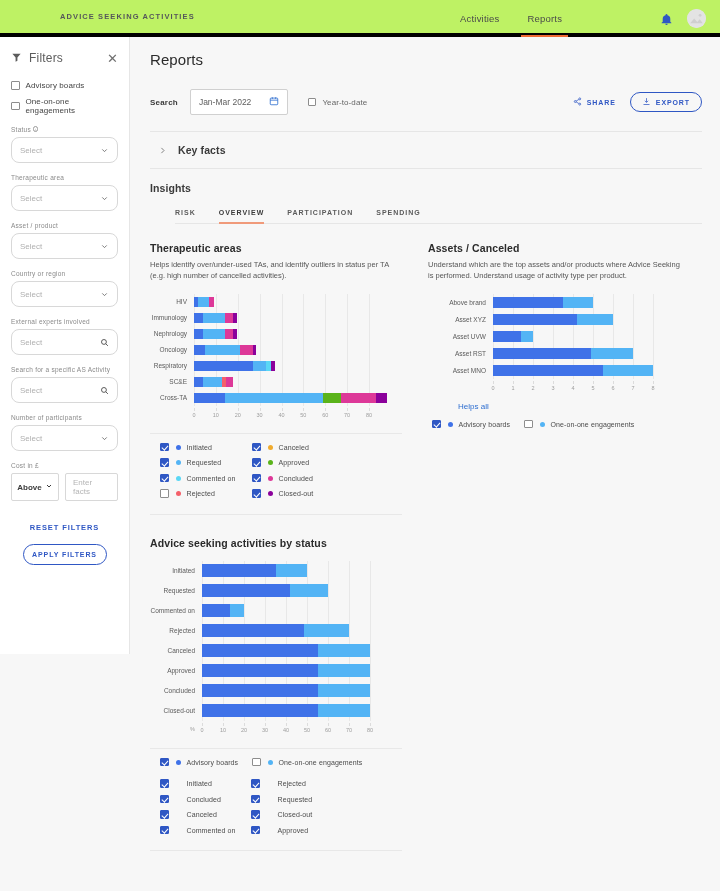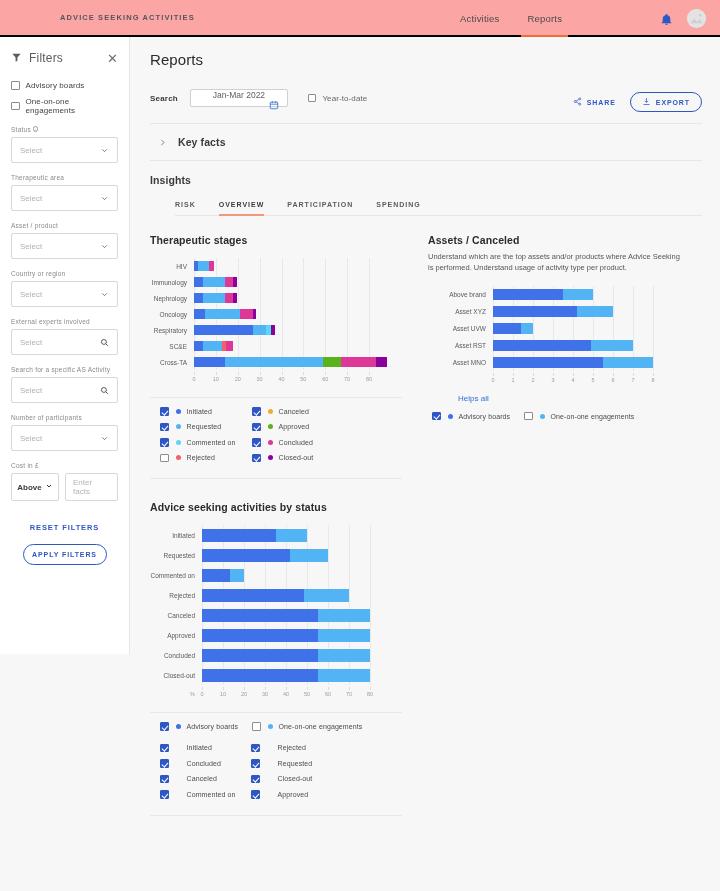--- a/index.html
+++ b/index.html
@@ -7,22 +7,22 @@
     width: 720px; height: 891px;
     font-family: "Liberation Sans", sans-serif;
     background: #f7f7f7;
     color: #2b2b2b;
     overflow: hidden;
   }
   .app { width: 720px; height: 891px; position: relative; background: #f7f7f7; }
 
   
   .topbar {
-    height: 37px; background: #fca5a5; display: flex; align-items: center;
-    border-bottom: 2px solid #000000; position: relative;
+    height: 37px; background: #bef264; display: flex; align-items: center;
+    border-bottom: 4px solid #000000; position: relative;
   }
   .brand {
     font-size: 7.5px; letter-spacing: 1.1px; font-weight: 700;
     color: #55565a; margin-left: 60px;
   }
   .topnav { position: absolute; left: 460px; top: 0; height: 37px; display: flex; gap: 28px; align-items: center; }
   .topnav .nav-item {
     font-size: 9.5px; color: #4a4a4a; height: 37px; display: flex; align-items: center;
     position: relative; cursor: pointer; letter-spacing: .2px;
   }
@@ -54,21 +54,21 @@
   .cb.on::after {
     content: ""; position: absolute; left: 2.4px; top: .6px; width: 2.6px; height: 5px;
     border: solid #fff; border-width: 0 1.3px 1.3px 0; transform: rotate(42deg);
   }
   .cb-label { font-size: 8px; color: #444; margin-left: 6px; letter-spacing: .1px; }
   .fgroup { margin-top: 11px; }
   .flabel { font-size: 6.5px; color: #8a8a8a; letter-spacing: .25px; margin-bottom: 4px; }
   .finfo { display: inline-block; width: 5.5px; height: 5.5px; border: .7px solid #9b9b9b; border-radius: 50%;
            font-size: 4px; line-height: 5px; text-align: center; color: #9b9b9b; vertical-align: 1px; margin-left: 2px; }
   .fselect {
-    height: 26px; border: 1px solid #d8d8d8; background: #fff; border-radius: 2px;
+    height: 26px; border: 1px solid #d8d8d8; background: #fff; border-radius: 8px;
     display: flex; align-items: center; padding: 8px 8px; cursor: pointer;
   }
   .fselect span.ph { font-size: 8px; color: #b0b0b0; }
   .chev { margin-left: auto; }
   .mag { margin-left: auto; }
   .cost-row { display: flex; gap: 6px; }
   .cost-above {
     width: 48px; height: 28px; border: 1px solid #d8d8d8; background: #fff; border-radius: 2px;
     display: flex; align-items: center; justify-content: center; gap: 3px; cursor: pointer;
   }
@@ -93,22 +93,22 @@
   .page-title { font-size: 15px; color: #2b2b2b; font-weight: 400; letter-spacing: .1px; }
   .main-actions { position: absolute; right: 18px; top: 55px; display: flex; align-items: center; gap: 14px; }
   .share-btn { display: flex; align-items: center; gap: 5px; font-size: 7px; letter-spacing: .9px; font-weight: 700; color: #2f57c4; cursor: pointer; }
   .export-btn {
     display: flex; align-items: center; gap: 5px; border: 1px solid #2f57c4; border-radius: 11px;
     height: 20px; padding: 0 11px; font-size: 7px; letter-spacing: .9px; font-weight: 700; color: #2f57c4; cursor: pointer;
   }
   .period-row { display: flex; align-items: center; margin-top: 21px; }
   .period-label { font-size: 8px; font-weight: 700; color: #3a3a3a; letter-spacing: .2px; }
   .period-field {
-    margin-left: 12px; width: 98px; height: 18px; border: 1px solid #d0d0d0; background: #fff; border-radius: 2px;
-    display: flex; align-items: center; padding: 0 8px; cursor: pointer; flex-direction: column;
+    margin-left: 12px; width: 98px; height: 26px; border: 1px solid #d0d0d0; background: #fff; border-radius: 2px;
+    display: flex; align-items: center; padding: 0 8px; cursor: pointer;
   }
   .period-field span { font-size: 8.5px; color: #606060; }
   .ytd { display: flex; align-items: center; margin-left: 20px; }
   .ytd .cb-label { font-size: 8px; color: #666; }
   .divider { height: 1px; background: #e6e6e6; margin-top: 16px; }
   .keyfacts { display: flex; align-items: center; gap: 11px; padding: 9px 0 9px 8px; cursor: pointer; }
   .keyfacts-title { font-size: 10.5px; font-weight: 700; color: #3a3a3a; letter-spacing: .1px; }
   .insights-title { font-size: 10.5px; font-weight: 700; color: #3a3a3a; margin-top: 13px; letter-spacing: .1px; }
   .tabs { display: flex; gap: 23px; margin: 15px 0 0 25px; border-bottom: 1px solid #e6e6e6; }
   .tab {
@@ -341,21 +341,22 @@
       <div class="tab active">OVERVIEW</div>
       <div class="tab">PARTICIPATION</div>
       <div class="tab">SPENDING</div>
     </div>
 
     <div class="cols">
 
       <div class="col">
 
         <div>
-          <div class="card-title">Therapeutic stages</div>
+          <div class="card-title">Therapeutic areas</div>
+          <div class="card-desc">Helps identify over/under-used TAs, and identify outliers in status per TA (e.g. high number of cancelled activities).</div>
           <div class="chart" id="chart-ta">
               <div>
                 <div class="chart-row" style="height: 16px;">
                   <div class="cat-label" style="width: 44px;">HIV</div>
                   <div class="plot" style="width: 175px; flex: 0 0 auto; height: 16px;">
                     <div class="gridlines">
                       <div class="gl" style="left: 0px;"></div>
                       <div class="gl" style="left: 21.875px;"></div>
                       <div class="gl" style="left: 43.75px;"></div>
                       <div class="gl" style="left: 65.625px;"></div>

